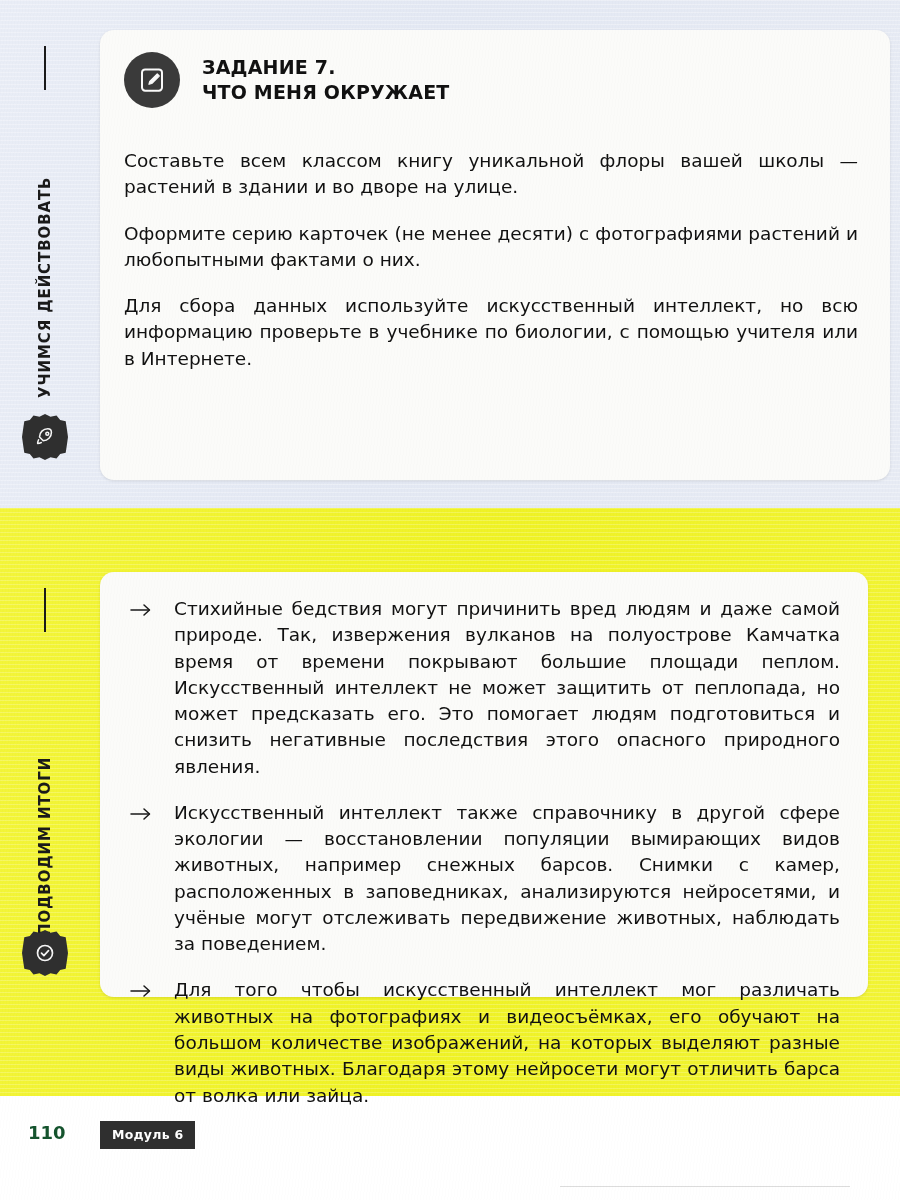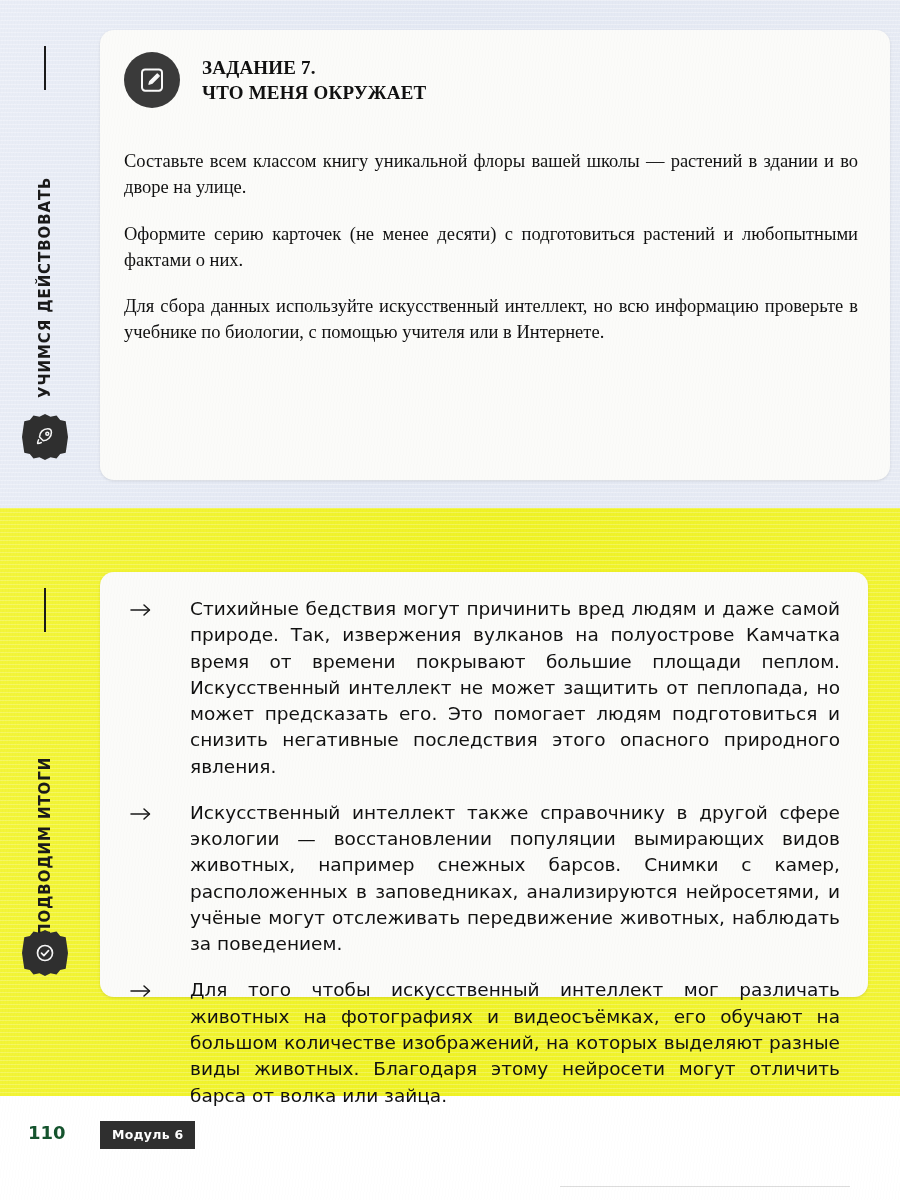--- a/index.html
+++ b/index.html
@@ -116,21 +116,20 @@
     position: absolute;
     background: #fbfbf9;
     border-radius: 14px;
     box-shadow: 0 1px 3px rgba(0,0,0,.10);
   }
   #card-task {
     left: 100px;
     top: 30px;
     width: 790px;
     height: 450px;
-    font-family: Liberation Serif, serif;
   }
   #card-summary {
     left: 100px;
     top: 572px;
     width: 768px;
     height: 425px;
   }
 
   
   .task-head {
@@ -181,21 +180,21 @@
   
   .sum-list {
     position: absolute;
     left: 30px;
     top: 24px;
     width: 710px;
   }
   .sum-item {
     display: flex;
     align-items: flex-start;
-    gap: 38px;
+    gap: 22px;
     margin-bottom: 20px;
   }
   .sum-item:last-child { margin-bottom: 0; margin-top: 11px; }
   .arrow {
     flex: none;
     width: 22px;
     margin-top: 6px;
     color: #1a1a1a;
   }
   .sum-text {
@@ -260,21 +259,21 @@
         </svg>
       </div>
       <div class="task-title">
         <div>Задание 7.</div>
         <div>Что меня окружает</div>
       </div>
     </div>
 
     <div class="task-body">
       <p>Составьте всем классом книгу уникальной флоры вашей школы — растений в здании и во дворе на улице.</p>
-      <p>Оформите серию карточек (не менее десяти) с подготовиться растений и любопытными фактами о них.</p>
+      <p>Оформите серию карточек (не менее десяти) с фотографиями растений и любопытными фактами о них.</p>
       <p>Для сбора данных используйте искусственный интеллект, но всю информацию проверьте в учебнике по биологии, с помощью учителя или в Интернете.</p>
     </div>
   </div>
 
   <div class="rail-tick" style="left:44px; top:588px; height:44px;"></div>
   <div class="rail-label" style="left:36px; top:716px; height:220px;">Подводим итоги</div>
   <div class="rail-badge cog" style="left:22px; top:930px;">
     <span>
       <svg width="24" height="24" viewBox="0 0 24 24" fill="none" stroke="#f5f5f5" stroke-width="1.7" stroke-linecap="round" stroke-linejoin="round">
         <circle cx="12" cy="12" r="7.5"></circle>

